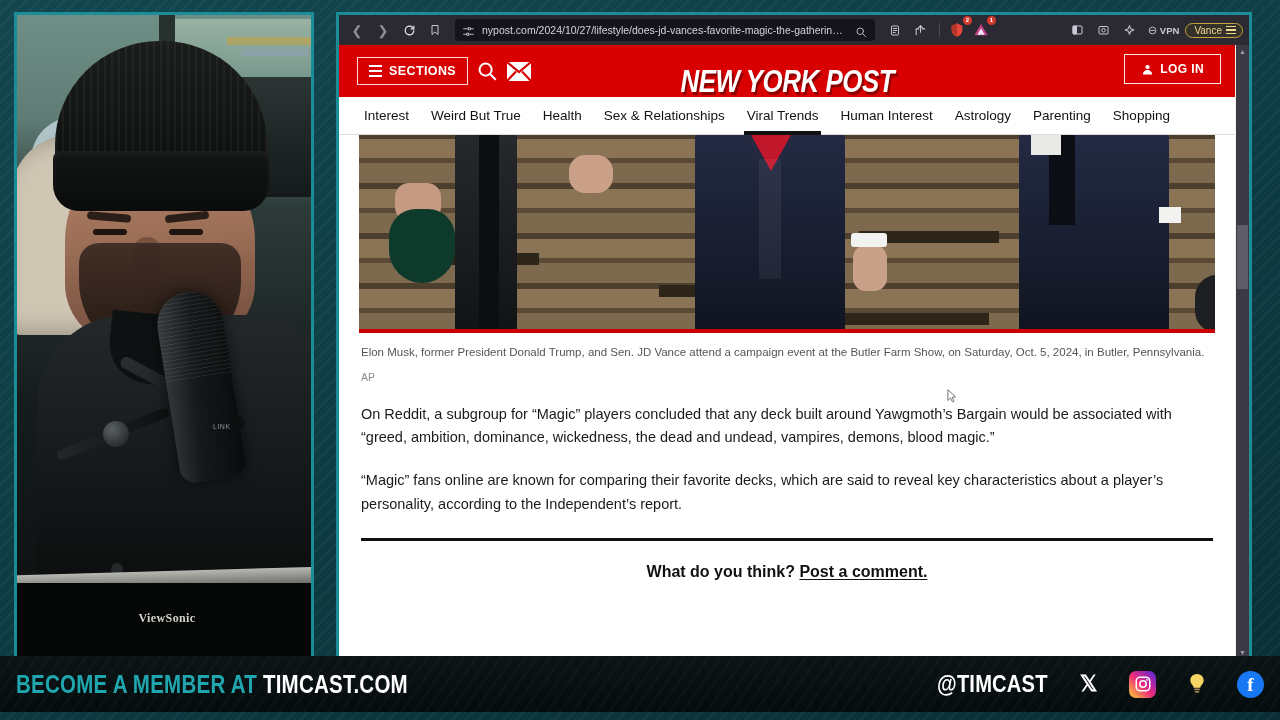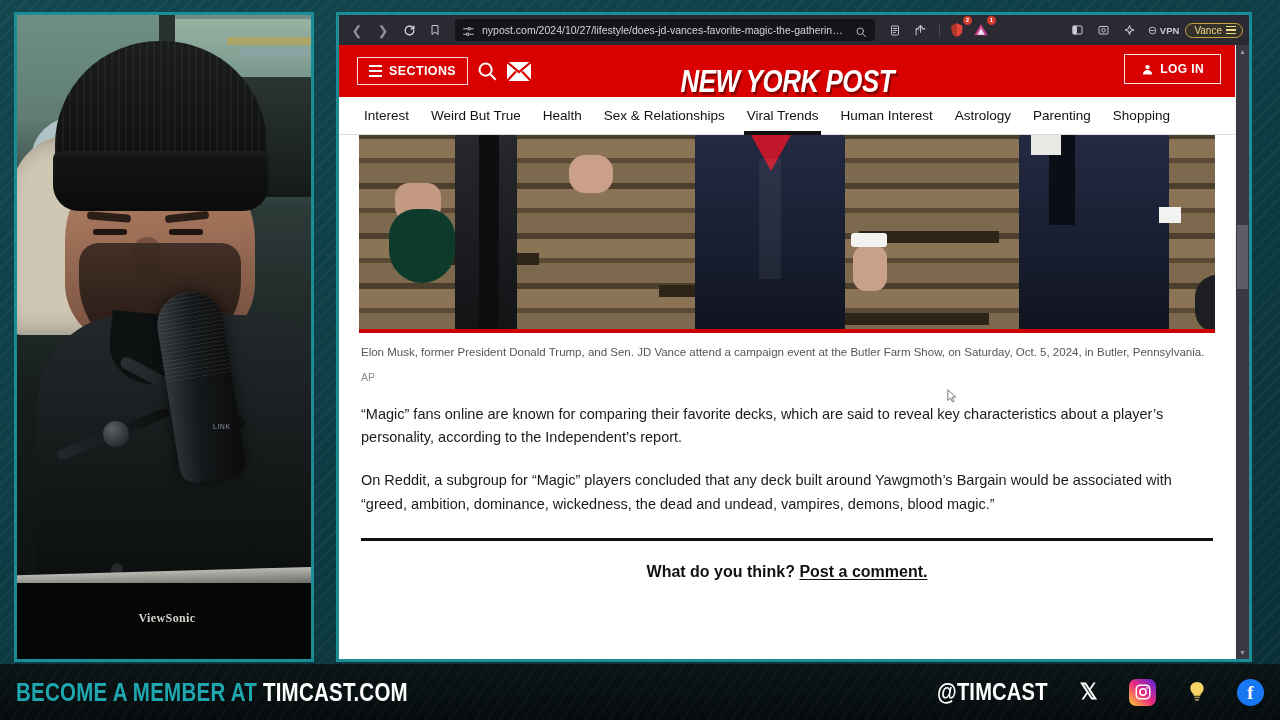--- a/index.html
+++ b/index.html
@@ -326,21 +326,21 @@
     background:#5d5c68; border-radius:0;
   }
   #winscroll .arrow {
     position:absolute; left:0; width:13px; height:13px;
     display:flex; align-items:center; justify-content:center;
     color:#9a99a6; font-size:7px;
   }
 
   
   #banner {
-    position:absolute; left:0; bottom:0; width:1280px; height:56px;
+    position:absolute; left:0; bottom:8px; width:1280px; height:56px;
     background:
       repeating-linear-gradient(125deg,
         rgba(255,255,255,.025) 0 2px, rgba(0,0,0,0) 2px 10px),
       linear-gradient(180deg,#0b1416,#060c0d);
     display:flex; align-items:center; justify-content:space-between;
     padding:0 16px;
   }
   .banner-left {
     font-size:25px; font-weight:bold; letter-spacing:.3px;
     font-family:"Liberation Sans", sans-serif;
@@ -592,22 +592,22 @@
             <div style="position:absolute; left:690px; top:0px; width:26px; height:90px; background:#0c0e16;"></div>
             <div style="position:absolute; left:672px; top:0px; width:30px; height:20px; background:#e9e9e6;"></div>
             <div style="position:absolute; left:800px; top:72px; width:22px; height:16px; background:#f2f2f0;"></div>
             <div style="position:absolute; left:836px; top:140px; width:44px; height:58px; background:#1d1f22; border-radius:22px;"></div>
             <div class="hero-underline"></div>
           </div>
 
           <div class="caption">Elon Musk, former President Donald Trump, and Sen. JD Vance attend a campaign event at the Butler Farm Show, on Saturday, Oct. 5, 2024, in Butler, Pennsylvania.</div>
           <div class="credit">AP</div>
 
+          <p class="body-p">On Reddit, a subgroup for “Magic” players concluded that any deck built around Yawgmoth’s Bargain would be associated with “greed, ambition, dominance, wickedness, the dead and undead, vampires, demons, blood magic.”</p>
           <p class="body-p">“Magic” fans online are known for comparing their favorite decks, which are said to reveal key characteristics about a player’s personality, according to the Independent’s report.</p>
-          <p class="body-p">On Reddit, a subgroup for “Magic” players concluded that any deck built around Yawgmoth’s Bargain would be associated with “greed, ambition, dominance, wickedness, the dead and undead, vampires, demons, blood magic.”</p>
 
           <div class="rule"></div>
 
           <div class="think">
             <span>What do you think?</span>
             <a href="#">Post a comment.</a>
           </div>
 
           <svg class="cursor" viewBox="0 0 12 17">
             <path d="M1 1 1 14 4.3 10.8 6.4 15.6 8.4 14.7 6.3 10 10.4 9.6z" fill="#fff" stroke="#555" stroke-width="1"></path>

